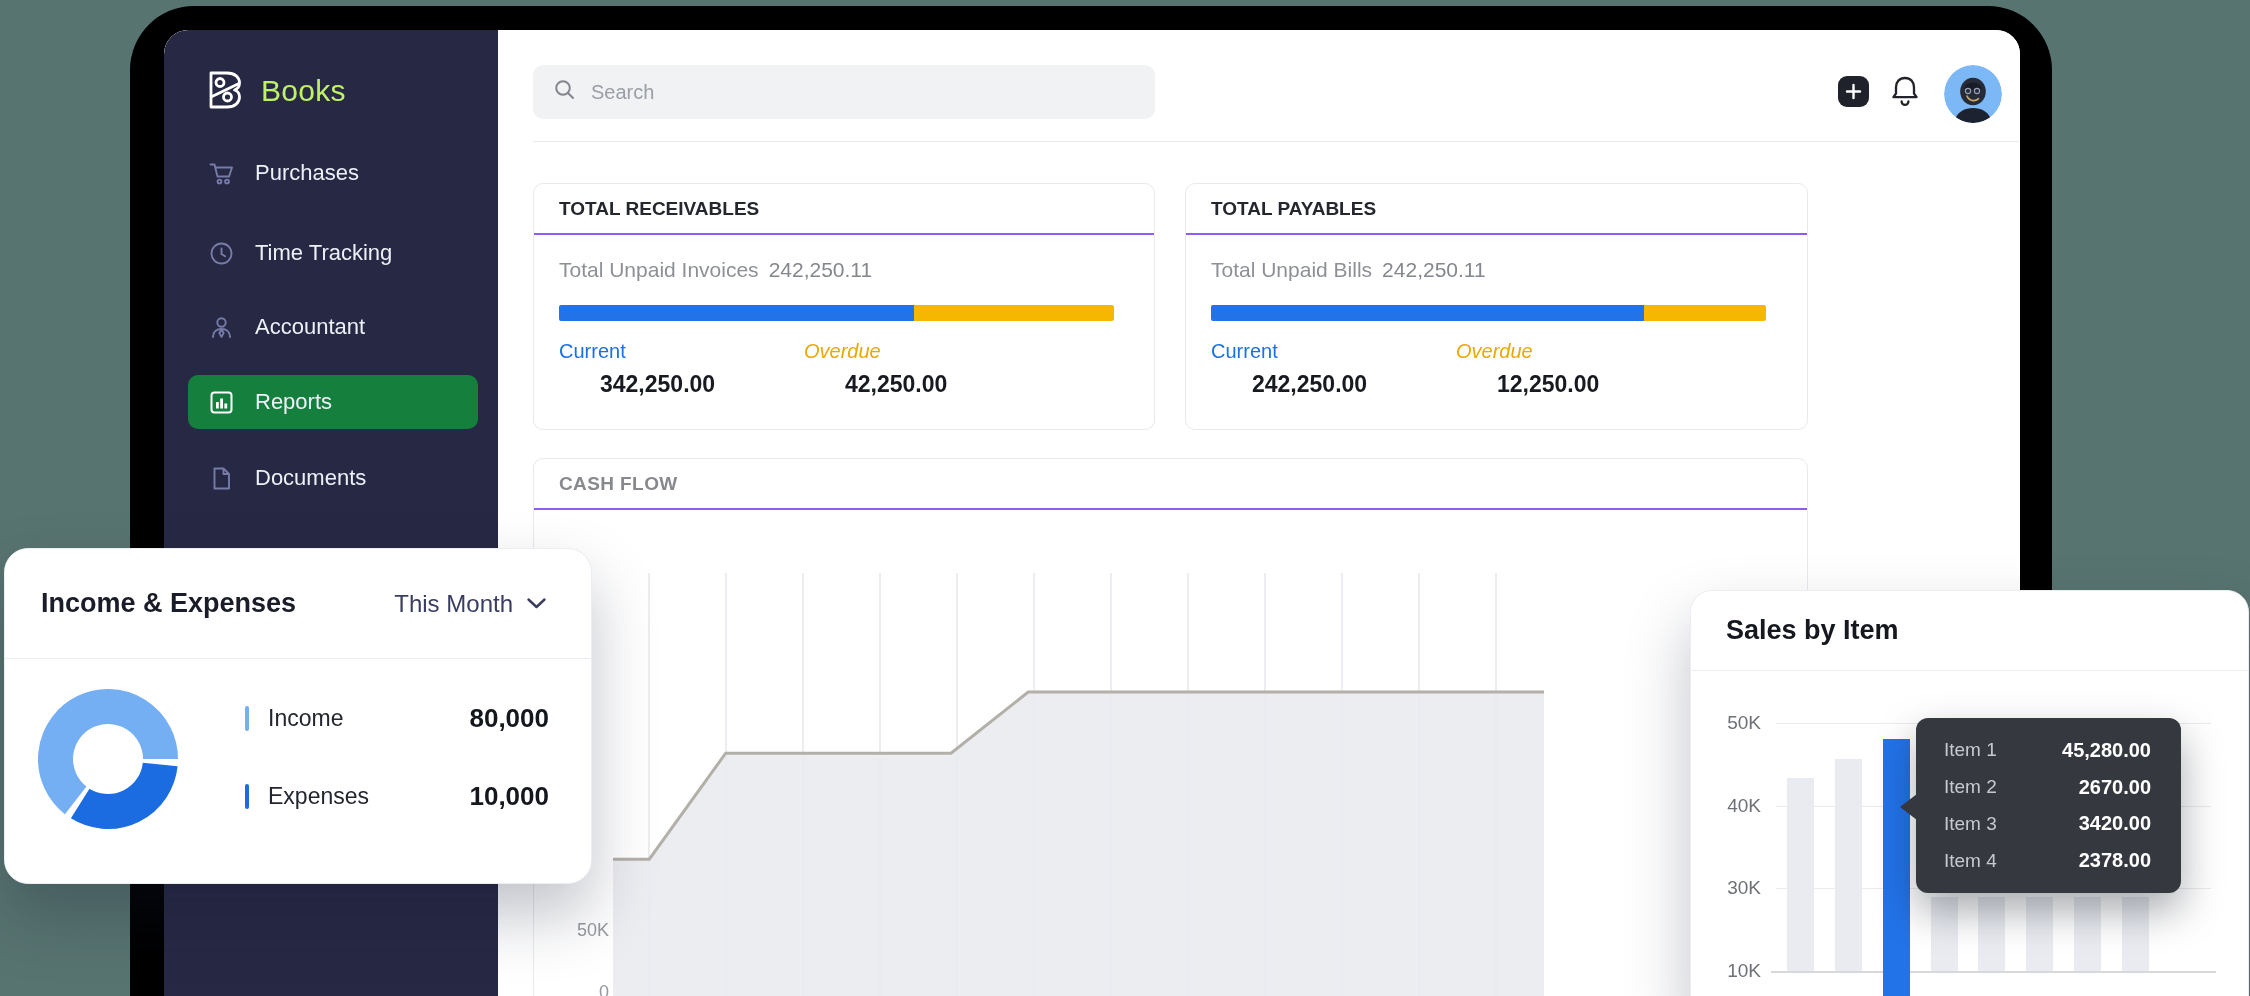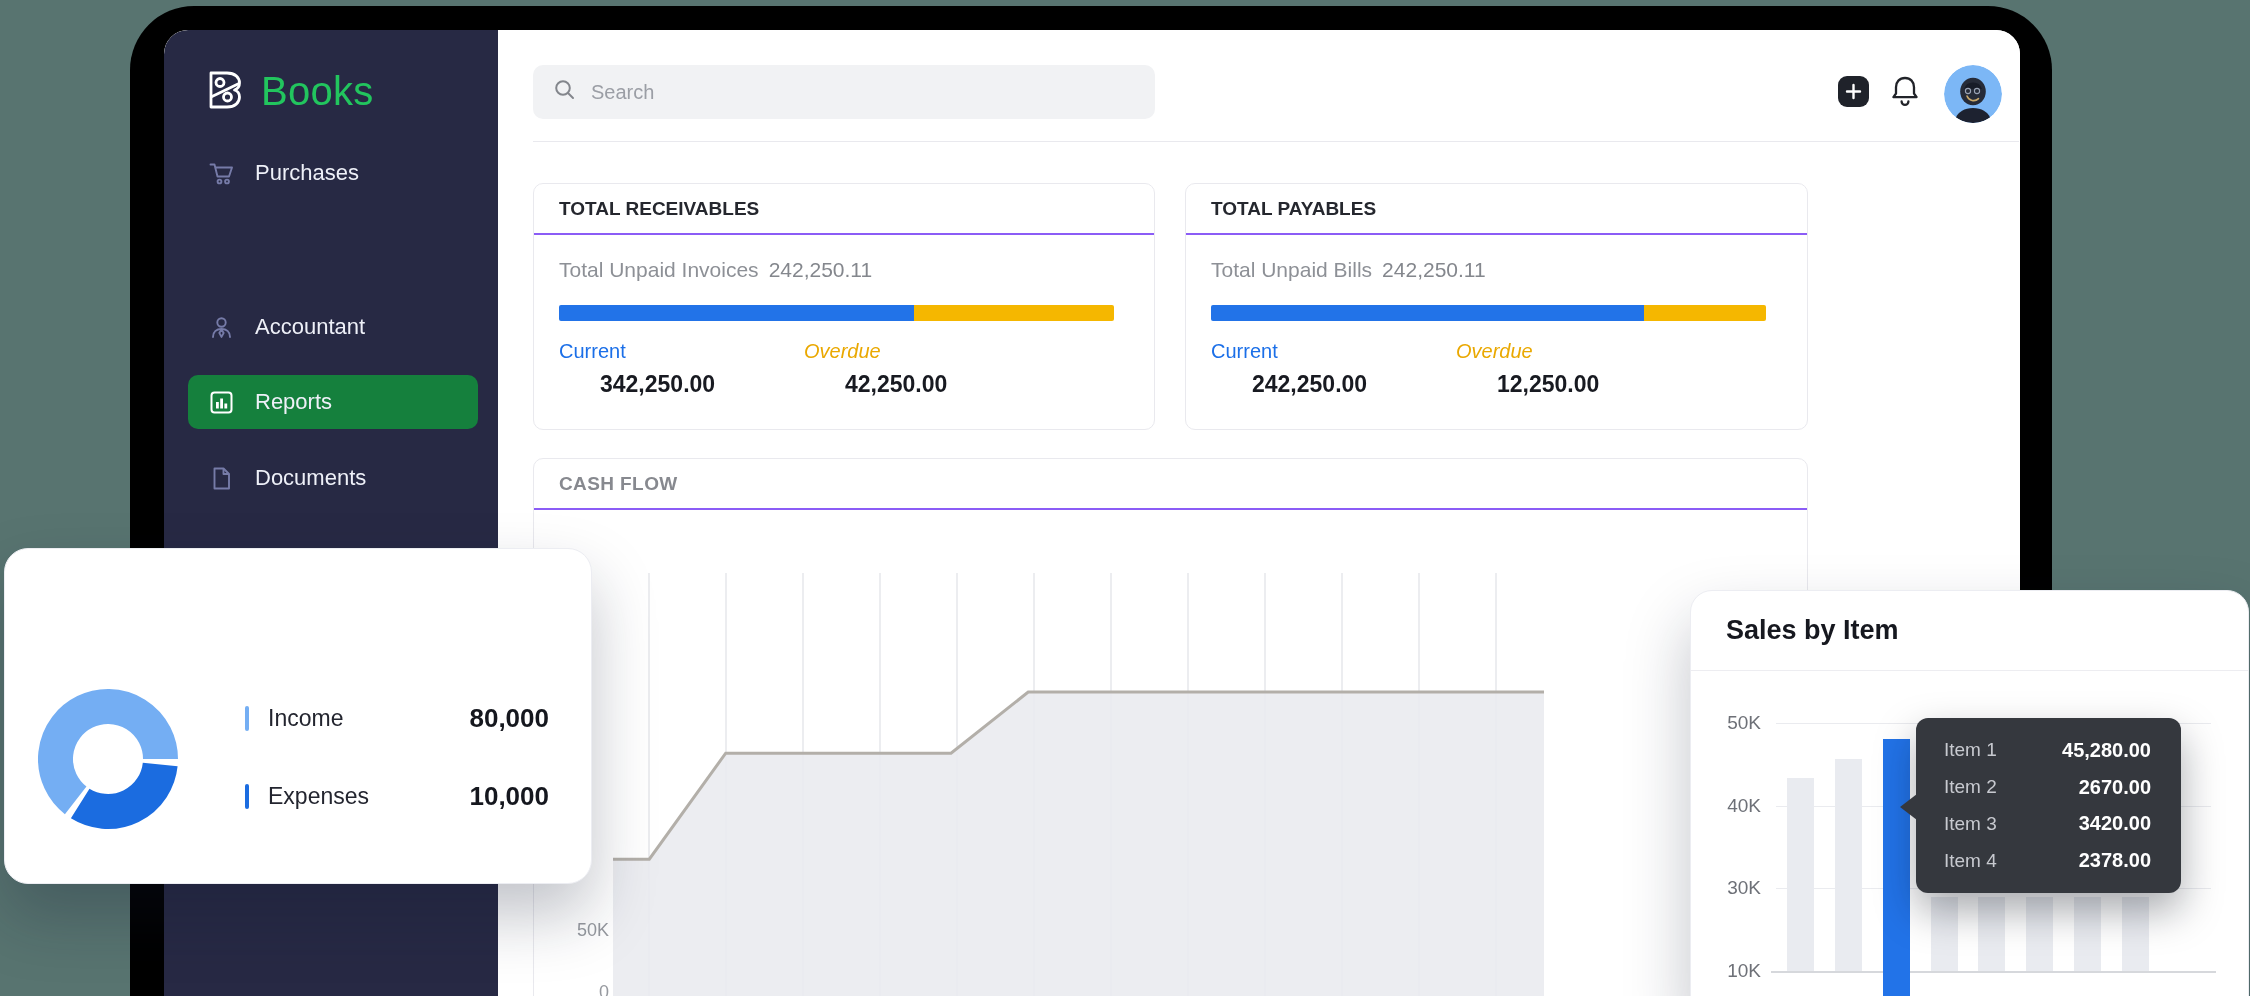--- a/index.html
+++ b/index.html
@@ -8,21 +8,21 @@
 
   
   .tablet{position:absolute;left:130px;top:6px;width:1922px;height:1100px;background:#000;
           border-radius:64px 64px 0 0;}
   .app{position:absolute;left:34px;top:24px;width:1856px;height:1076px;background:#fff;
        border-radius:24px 24px 0 0;overflow:hidden;}
 
   
   .sidebar{position:absolute;left:0;top:0;width:334px;height:100%;background:#272944;border-radius:24px 0 0 0;}
   .logo{position:absolute;left:36px;top:36px;display:flex;align-items:center;gap:15px;cursor:pointer;}
-  .logo-text{color:#22c55e;font-size:40px;font-weight:500;letter-spacing:.3px;}
+  .logo-text{color:#bef264;font-size:30px;font-weight:500;letter-spacing:.3px;}
   .nav-item{position:absolute;left:24px;width:290px;height:54px;display:flex;align-items:center;gap:20px;
             padding-left:20px;box-sizing:border-box;border-radius:10px;cursor:pointer;}
   .nav-item.selected{background:#15803d;text-align:center;}
   .nav-ic{width:27px;height:27px;display:flex;align-items:center;justify-content:center;flex:none;}
   .nav-lb{color:#eef0f8;font-size:22px;}
 
   
   .main{position:absolute;left:334px;top:0;right:0;bottom:0;background:#fff;}
   .searchbar{position:absolute;left:35px;top:35px;width:622px;height:54px;background:#f1f2f4;border-radius:10px;
              display:flex;align-items:center;gap:14px;padding-left:20px;box-sizing:border-box;cursor:text;}
@@ -123,20 +123,29 @@
           <span class="nav-ic">
             <svg width="27" height="27" viewBox="0 0 27 27" fill="none" stroke="#767ba8" stroke-width="1.9" stroke-linecap="round" stroke-linejoin="round">
               <path d="M2.5 4.5 h4 l3 12 h11.5 l3 -9 H8"></path>
               <circle cx="11.5" cy="21.5" r="1.9"></circle>
                 <circle cx="19" cy="21.5" r="1.9"></circle>
             </svg>
           </span>
           <span class="nav-lb">Purchases</span>
         </div>
 
+        <div class="nav-item" style="top:196px">
+          <span class="nav-ic">
+            <svg width="27" height="27" viewBox="0 0 27 27" fill="none" stroke="#767ba8" stroke-width="1.9" stroke-linecap="round">
+              <circle cx="13.5" cy="13.5" r="10"></circle>
+              <path d="M13.5 8.5 v5.5 l3.6 2.2"></path>
+            </svg>
+          </span>
+          <span class="nav-lb">Time Tracking</span>
+        </div>
 
         <div class="nav-item" style="top:270px">
           <span class="nav-ic">
             <svg width="27" height="27" viewBox="0 0 27 27" fill="none" stroke="#767ba8" stroke-width="1.9" stroke-linecap="round" stroke-linejoin="round">
               <circle cx="13.5" cy="8.5" r="4.2"></circle>
               <path d="M5 23 c0-5.2 3.7-8 8.5-8 s8.5 2.8 8.5 8"></path>
               <path d="M13.5 15.5 l-2.2 3.4 2.2 4 2.2-4 z"></path>
             </svg>
           </span>
           <span class="nav-lb">Accountant</span>
@@ -269,20 +278,29 @@
               <line x1="883" y1="0" x2="883" y2="424" stroke="#e8e9ed" stroke-width="1.6"></line>
               <polygon points="0.0,286.2 36.3,286.2 112.7,180.2 338.0,180.2 415.2,119.1 931.0,119.1 931,424 0,424" fill="rgba(233,234,239,0.88)"></polygon>
               <polyline points="0.0,286.2 36.3,286.2 112.7,180.2 338.0,180.2 415.2,119.1 931.0,119.1" fill="none" stroke="#b3afa9" stroke-width="3"></polyline>
             </svg>
         </section>
       </div>
     </div>
   </div>
 
   <section class="float-card income">
+    <div class="inc-head">
+      <span class="inc-title">Income &amp; Expenses</span>
+      <span class="inc-period">
+        <span>This Month</span>
+        <svg width="21" height="13" viewBox="0 0 21 13">
+          <path d="M2.5 2.5 L10.5 10 L18.5 2.5" stroke="#3a3d62" stroke-width="2.4" fill="none" stroke-linecap="round" stroke-linejoin="round"></path>
+        </svg>
+      </span>
+    </div>
     <svg id="donut" width="148" height="148" viewBox="0 0 148 148">
         <path d="M 41.68 115.37 A 52.5 52.5 0 1 1 126.50 74.00" stroke="#74aef3" stroke-width="35" fill="none"></path>
         <path d="M 126.21 79.49 A 52.5 52.5 0 0 1 46.18 118.52" stroke="#1b6ce0" stroke-width="35" fill="none"></path>
       </svg>
     <div class="leg-row r1">
       <span class="leg-tick inc"></span>
       <span class="leg-lb">Income</span>
       <span class="leg-val">80,000</span>
     </div>
     <div class="leg-row r2">

